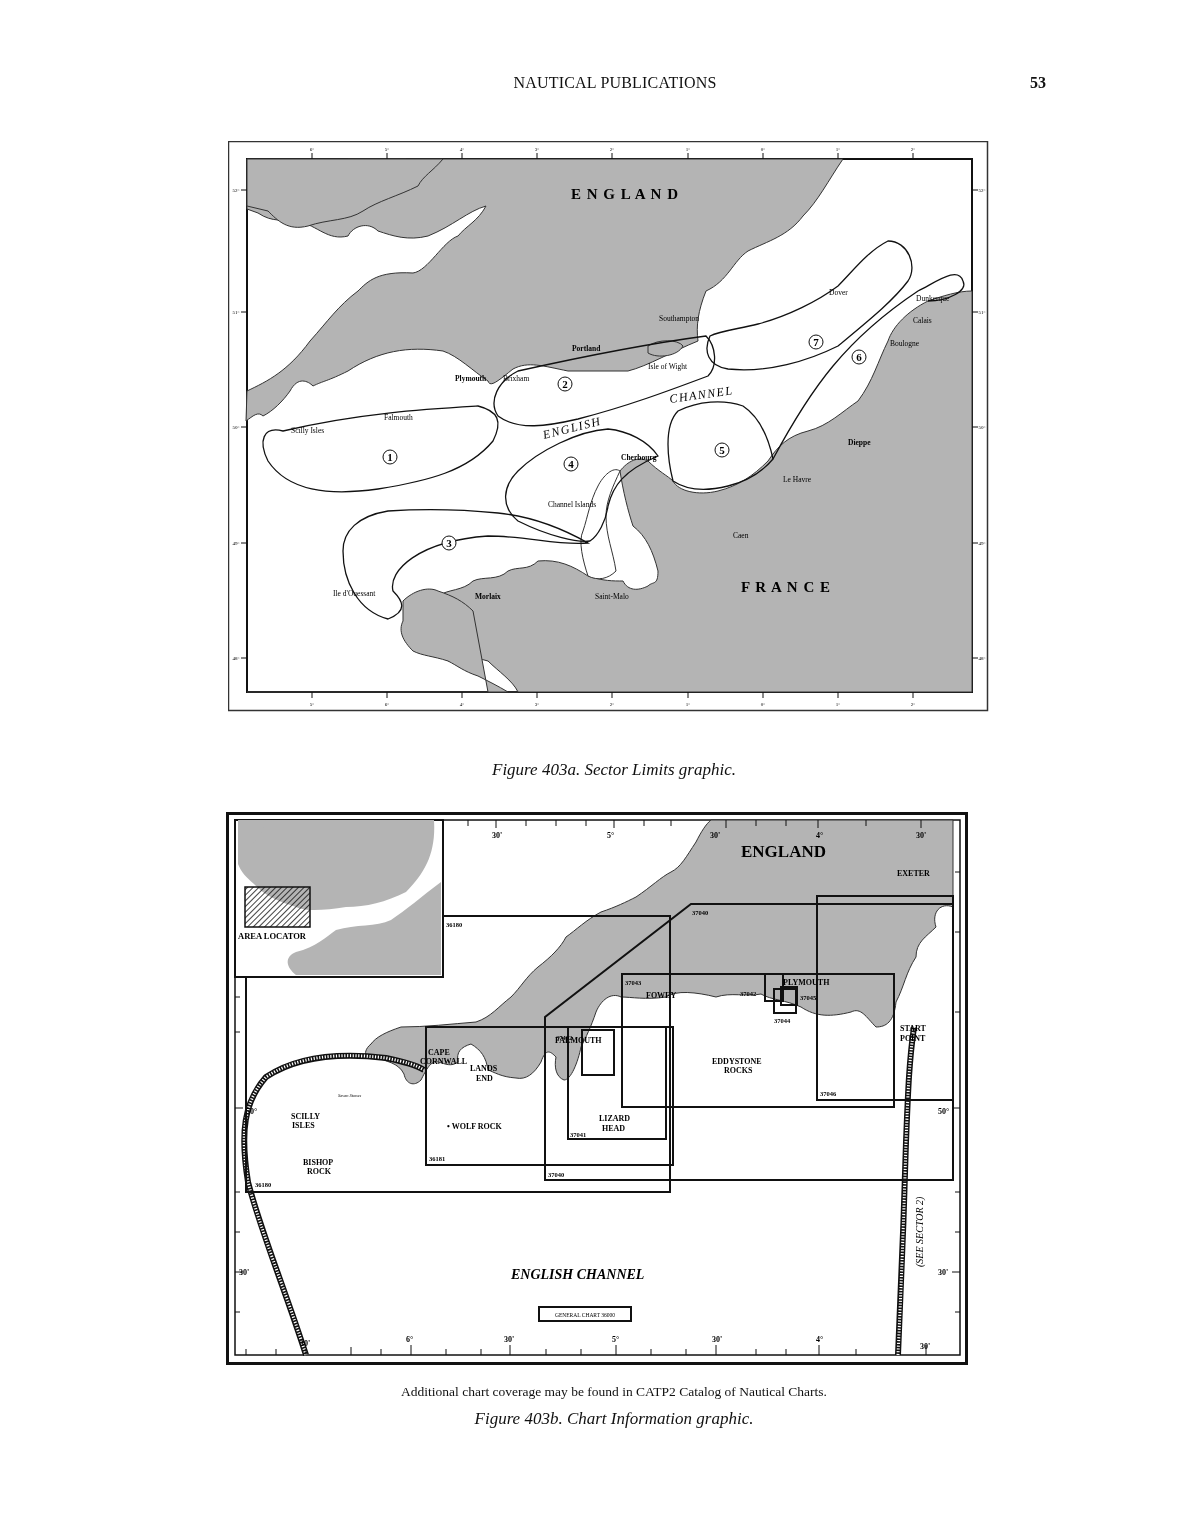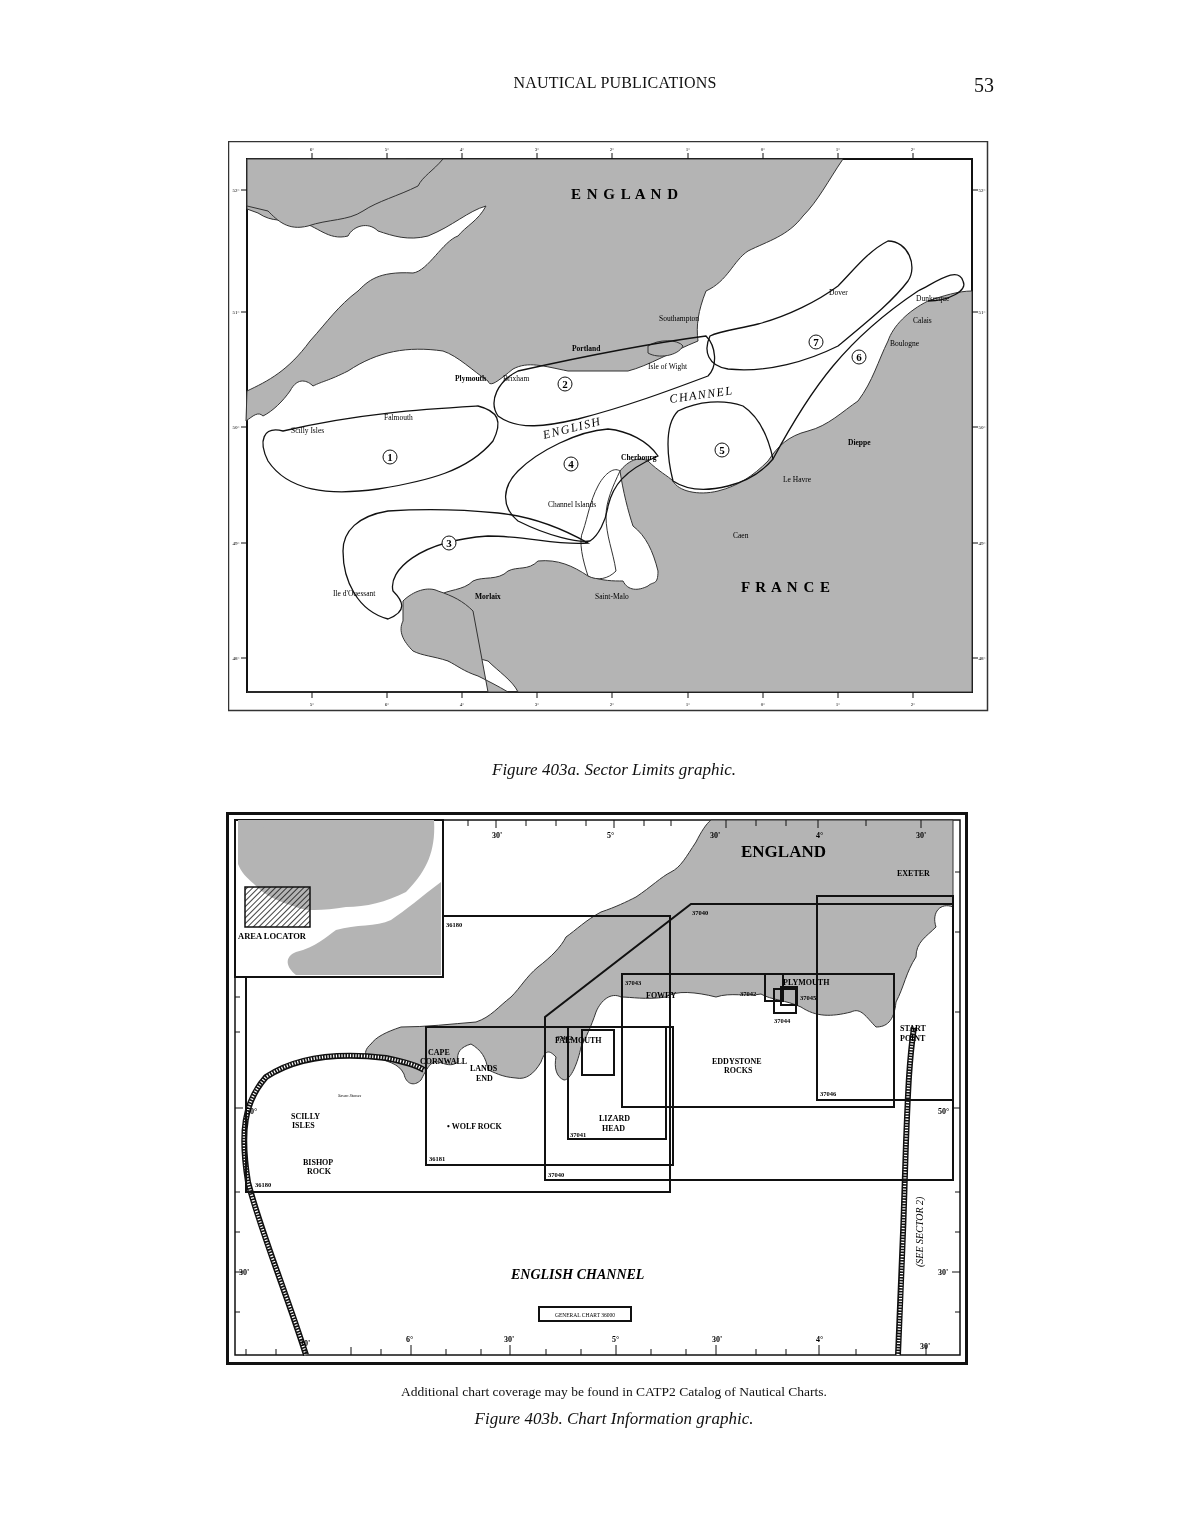--- a/index.html
+++ b/index.html
@@ -1,18 +1,18 @@
 <!DOCTYPE html>
 <html><head>
 <meta charset="utf-8">
 <style>
   html,body{margin:0;padding:0;background:#fff;}
   body{width:1190px;height:1540px;position:relative;font-family:"Liberation Serif","DejaVu Serif",serif;color:#111;overflow:hidden;}
   .hdr-title{position:absolute;left:0;width:1230px;top:74px;text-align:center;font-size:16px;letter-spacing:0.2px;}
-  .hdr-page{position:absolute;left:974px;top:74px;font-size:20px;}
+  .hdr-page{position:absolute;left:1030px;top:74px;font-size:16px;font-weight:bold;}
   .caption{position:absolute;left:0;width:1228px;text-align:center;font-style:italic;font-size:17px;}
   .note{position:absolute;left:0;width:1228px;text-align:center;font-size:13.5px;}
   svg text{font-family:"Liberation Serif","DejaVu Serif",serif;}
   .fig{position:absolute;}
 </style>
 </head>
 <body>
 
 <div class="hdr-title">NAUTICAL PUBLICATIONS</div>
 <div class="hdr-page">53</div>

